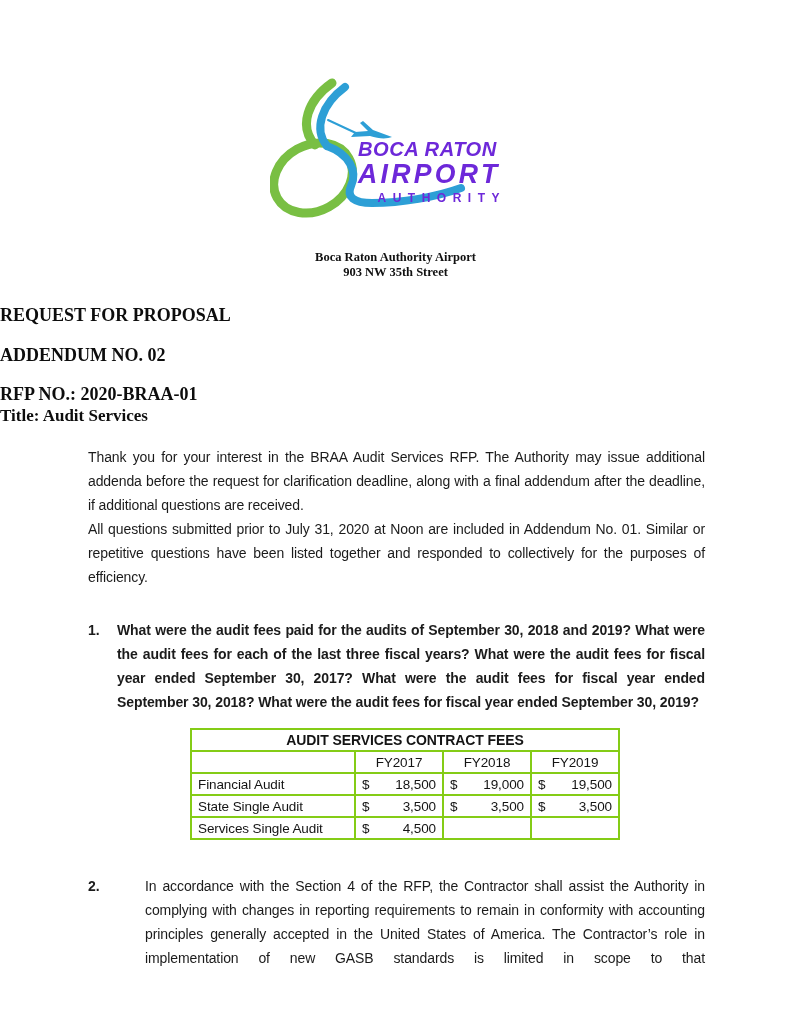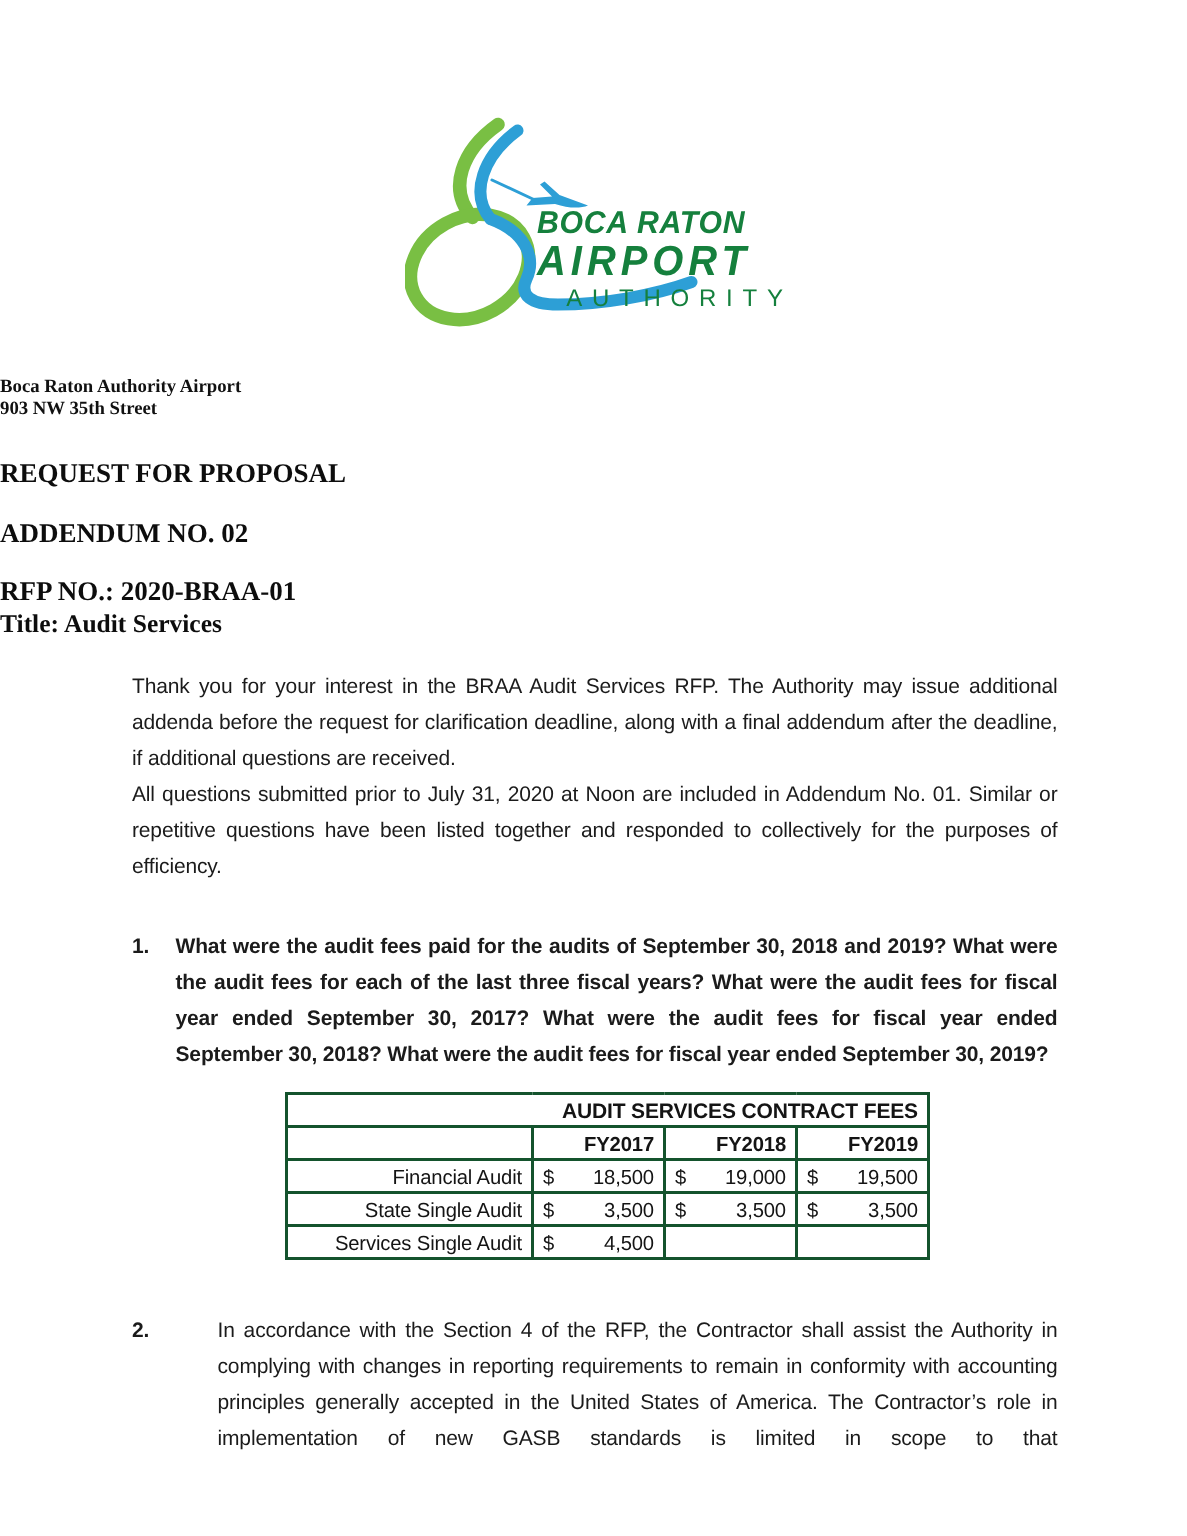--- a/index.html
+++ b/index.html
@@ -13,42 +13,42 @@
   }
   
   .logo{
     position:relative;
     width:252px;height:142px;
     margin:78px auto 0 auto;
   }
   .logo svg{position:absolute;left:0;top:0;}
   .logo-text{
     position:absolute;left:88px;top:60px;
-    color:#15803d;
+    color:#6d28d9;
     font-family:"Liberation Sans",sans-serif;
     white-space:nowrap;
     line-height:1;
   }
   .logo-line1{
     font-size:21px;font-weight:700;font-style:italic;
     letter-spacing:0.5px;transform:scaleX(0.96);transform-origin:left;
   }
   .logo-line2{
     font-size:28px;font-weight:700;font-style:italic;
     letter-spacing:3.5px;margin-top:1px;
     transform:scaleX(0.95);transform-origin:left;
   }
   .logo-line3{
-    font-size:16px;font-weight:400;
+    font-size:12px;font-weight:700;
     letter-spacing:6.5px;margin-top:4px;padding-left:20px;
   }
   
   .address{
     margin-top:30px;
-    text-align:left;
+    text-align:center;
     font-family:"Liberation Serif",serif;
     font-weight:700;
     font-size:12.5px;line-height:14.5px;
     color:#111;
   }
   .h-serif{
     font-family:"Liberation Serif",serif;
     font-weight:700;color:#0d0d0d;
   }
   .h1{margin-top:26px;font-size:18px;}
@@ -77,28 +77,27 @@
     text-align-last:justify;
   }
   
   .tbl-wrap{margin:14px 0 0 102px;}
   table.fees{
     border-collapse:collapse;
     font-size:13.5px;
     color:#141414;
   }
   table.fees td,table.fees th{
-    border:2px solid #14532d;
+    border:2px solid #84cc16;
     padding:1px 6px;
     line-height:17px;
     height:18px;
-    text-align:right;
   }
   .t-title{font-weight:700;text-align:center;font-size:14px;}
-  .t-fy{font-weight:700;text-align:center;width:74px;}
+  .t-fy{font-weight:400;text-align:center;width:74px;}
   .t-label{width:150px;text-align:left;font-weight:400;}
   .money{width:74px;}
   .money-inner{display:flex;justify-content:space-between;}
 </style>
 </head>
 <body>
 
 <div class="page">
 
   <div class="logo">

